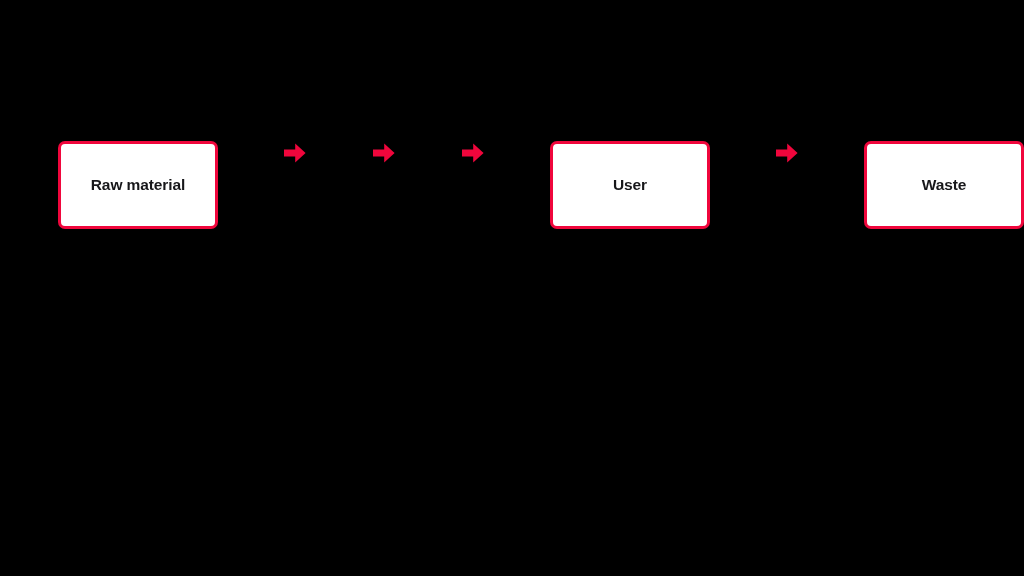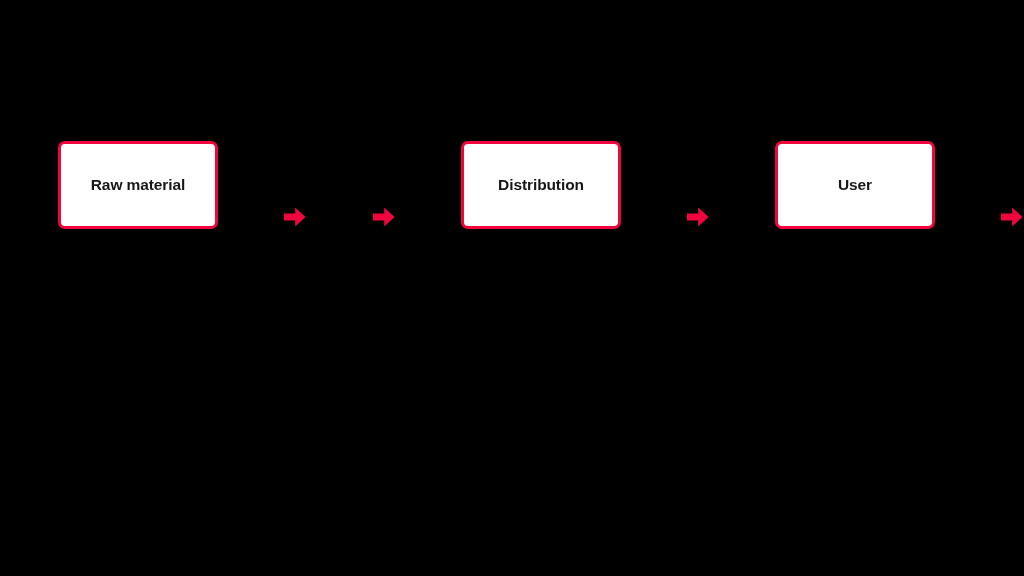--- a/index.html
+++ b/index.html
@@ -25,21 +25,21 @@
   }
   
   #flow-row {
     position: absolute;
     left: 58px;
     top: 141px;
     width: 966px;
     height: 88px;
     display: flex;
     flex-direction: row;
-    align-items: flex-end;
+    align-items: flex-start;
     justify-content: space-between;
   }
   .flow-node {
     box-sizing: border-box;
     width: 160px;
     height: 88px;
     background: #ffffff;
     border: 3px solid #f0063c;
     border-radius: 7px;
     display: flex;
@@ -90,35 +90,35 @@
       </svg>
     </div>
 
 
     <div class="flow-arrow">
       <svg viewBox="0 0 22 22" xmlns="http://www.w3.org/2000/svg" aria-hidden="true">
         <path d="M0 7.4 H11.2 V1.6 L21.6 11 L11.2 20.4 V14.6 H0 Z" fill="#f0063c"></path>
       </svg>
     </div>
 
-    <div class="flow-node">
-      <span class="flow-node-label">Distribution</span>
-    </div>
 
     <div class="flow-arrow">
       <svg viewBox="0 0 22 22" xmlns="http://www.w3.org/2000/svg" aria-hidden="true">
         <path d="M0 7.4 H11.2 V1.6 L21.6 11 L11.2 20.4 V14.6 H0 Z" fill="#f0063c"></path>
       </svg>
     </div>
 
     <div class="flow-node">
       <span class="flow-node-label">User</span>
     </div>
 
     <div class="flow-arrow">
       <svg viewBox="0 0 22 22" xmlns="http://www.w3.org/2000/svg" aria-hidden="true">
         <path d="M0 7.4 H11.2 V1.6 L21.6 11 L11.2 20.4 V14.6 H0 Z" fill="#f0063c"></path>
       </svg>
     </div>
 
+    <div class="flow-node">
+      <span class="flow-node-label">Waste</span>
+    </div>
 
   </div>
 </div>
 
 </body></html>

